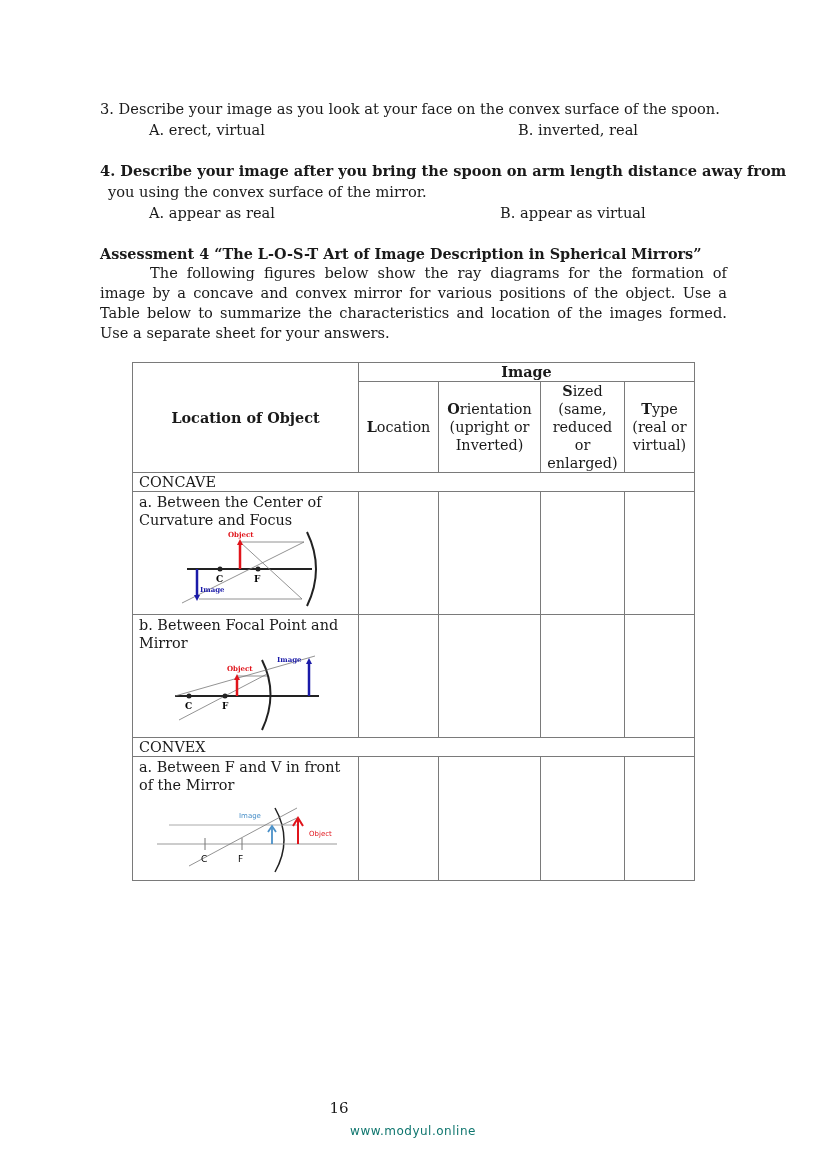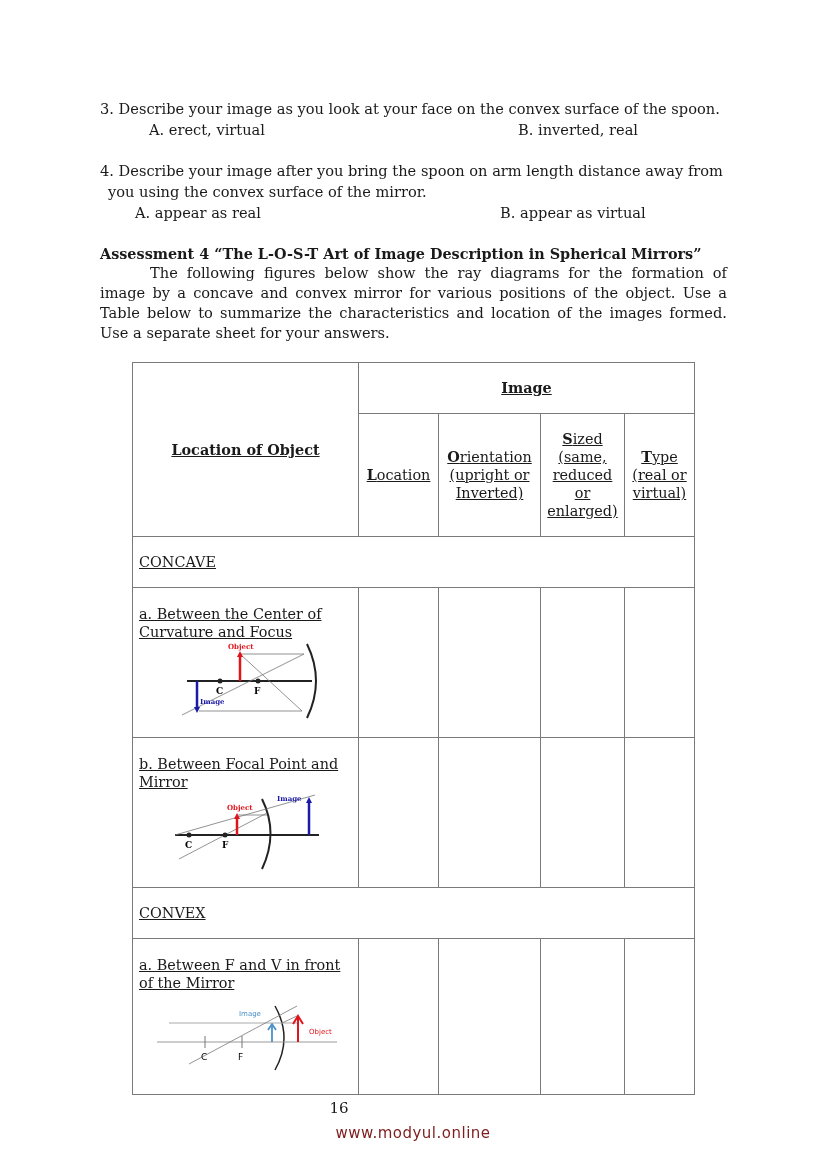--- a/index.html
+++ b/index.html
@@ -4,42 +4,42 @@
   <style>
     html, body { margin: 0; padding: 0; background: #ffffff; }
     body { width: 826px; height: 1169px; position: relative; overflow: hidden;
       font-family: "DejaVu Serif", "Liberation Serif", serif; color: #1a1a1a; }
     .line { position: absolute; font-size: 14.6px; line-height: 20px; white-space: nowrap; }
     .para { position: absolute; left: 100px; width: 627px; font-size: 14.6px; line-height: 20px; text-align: justify; }
     .para .indent { display: inline-block; width: 50px; }
     .bold { font-weight: bold; }
     table.lost { position: absolute; left: 132px; top: 362px; border-collapse: collapse;
       font-size: 14.4px; line-height: 18px; }
-    table.lost td, table.lost th { border: 1px solid #7a7a7a; padding: 16px 6px; vertical-align: top; font-weight: normal; text-decoration: underline; }
+    table.lost td, table.lost th { border: 1px solid #7a7a7a; padding: 0 6px; vertical-align: top; font-weight: normal; }
     table.lost th { text-align: center; vertical-align: middle; }
     .hdr-loc { font-weight: bold !important; }
     .cap { font-weight: bold; }
     .section-row td { font-weight: bold; padding-left: 7px; }
     .obj-cell { position: relative; margin-left: 44px; }
     .obj-label { display: block; padding-top: 1px; }
     .diagram { display: block; }
     .footer-num { position: absolute; top: 1099px; left: 0; width: 678px; text-align: center; font-size: 15px; }
     .footer-url { position: absolute; top: 1124px; left: 0; width: 826px; text-align: center;
-      font-family: "DejaVu Sans", "Liberation Sans", sans-serif; font-size: 15px; color: #7f1d1d; letter-spacing: 0.5px; }
+      font-family: "DejaVu Sans", "Liberation Sans", sans-serif; font-size: 12px; color: #0f766e; letter-spacing: 0.5px; }
   </style>
 </head>
 <body>
 
 <div class="line" style="left:100px; top:99px;">3. Describe your image as you look at your face on the convex surface of the spoon.</div>
 <div class="line" style="left:149px; top:120px;">A. erect, virtual</div>
 <div class="line" style="left:500px; top:120px;margin-left:18px;">B. inverted, real</div>
 
-<div class="line" style="left:100px; top:161px;">4. Describe your image after you bring the spoon on arm length distance away from</div>
+<div class="line" style="left:100px; top:161px;font-weight:bold;">4. Describe your image after you bring the spoon on arm length distance away from</div>
 <div class="line" style="left:108px; top:182px;">you using the convex surface of the mirror.</div>
-<div class="line" style="left:135px; top:203px;">A. appear as real</div>
+<div class="line" style="left:149px; top:203px;">A. appear as real</div>
 <div class="line" style="left:500px; top:203px;text-align:center;">B. appear as virtual</div>
 
 <div class="line bold" style="left:100px; top:244px; font-size:14.4px;">Assessment 4 “The L-O-S-T Art of Image Description in Spherical Mirrors”</div>
 <div class="para" style="top:263px;"><span class="indent"></span><span>The following figures below show the ray diagrams for the formation of image by a concave and convex mirror for various positions of the object. Use a Table below to summarize the characteristics and location of the images formed. Use a separate sheet for your answers.</span></div>
 
 <table class="lost">
   <colgroup>
     <col style="width:226px">
       <col style="width:80px">
       <col style="width:102px">

